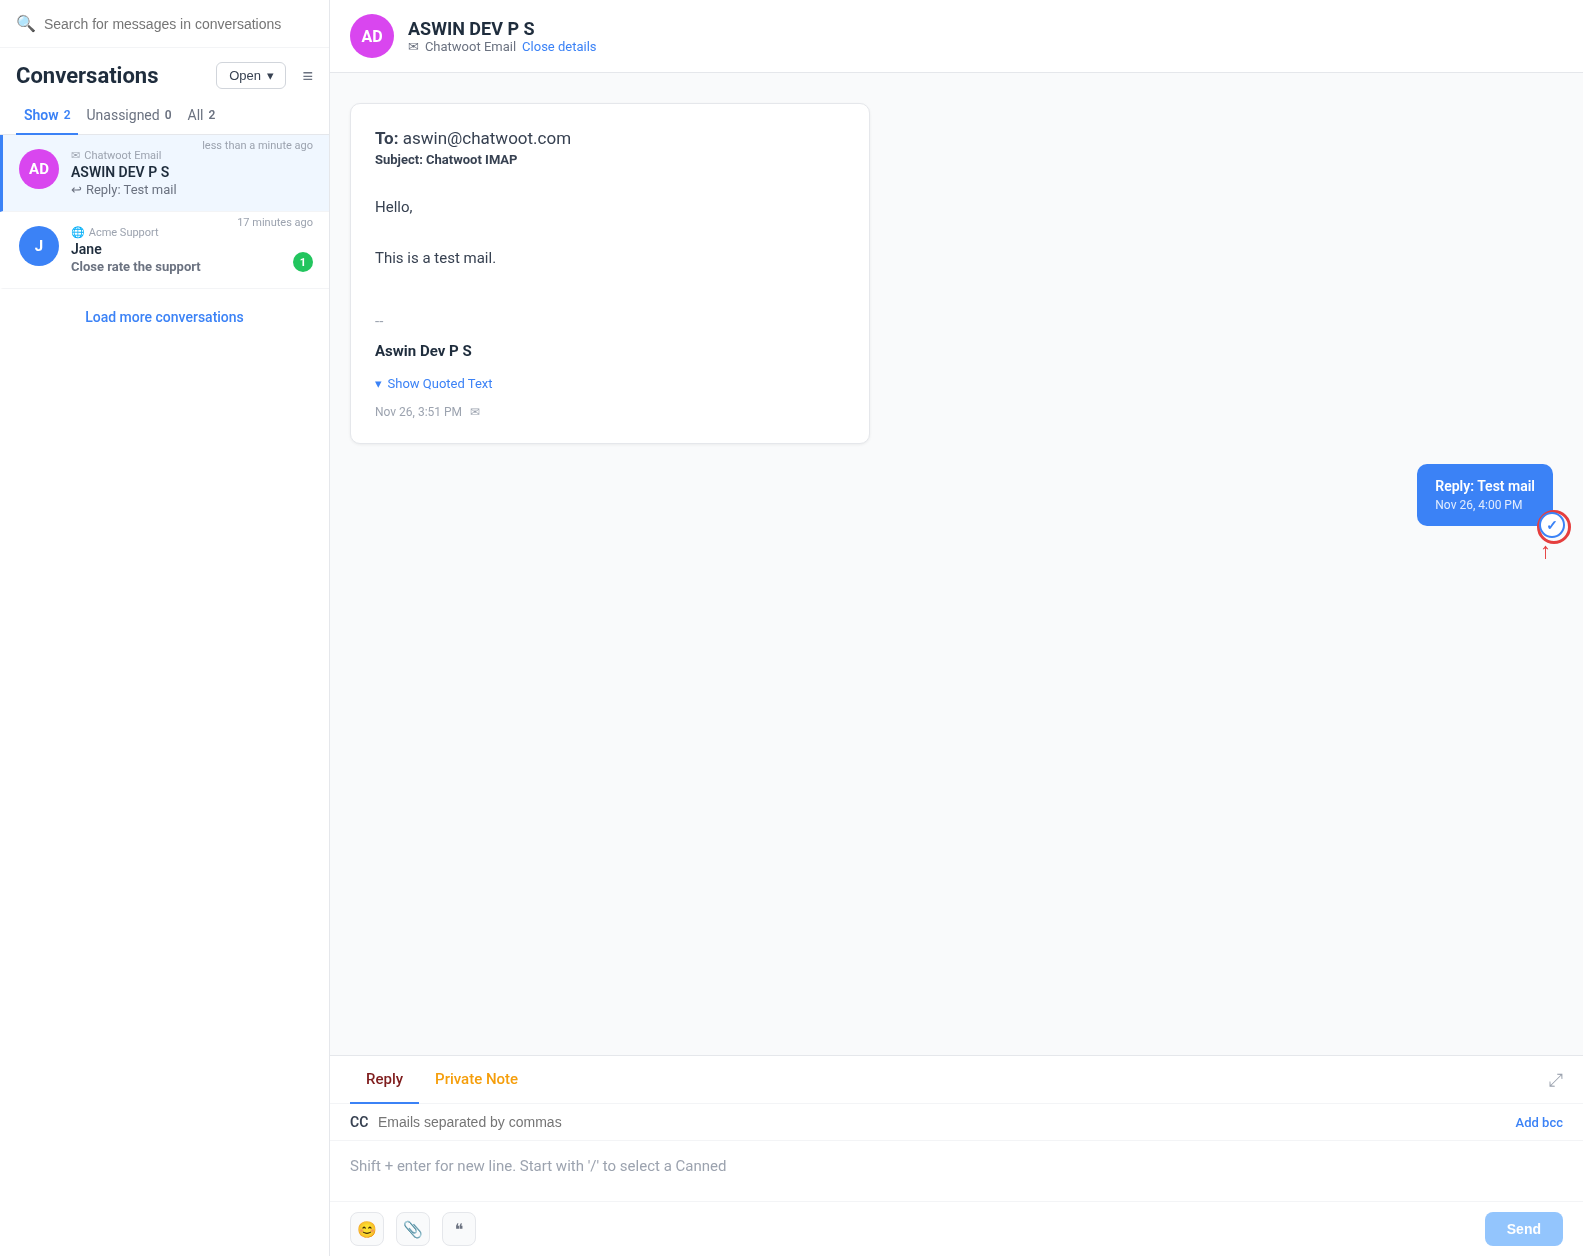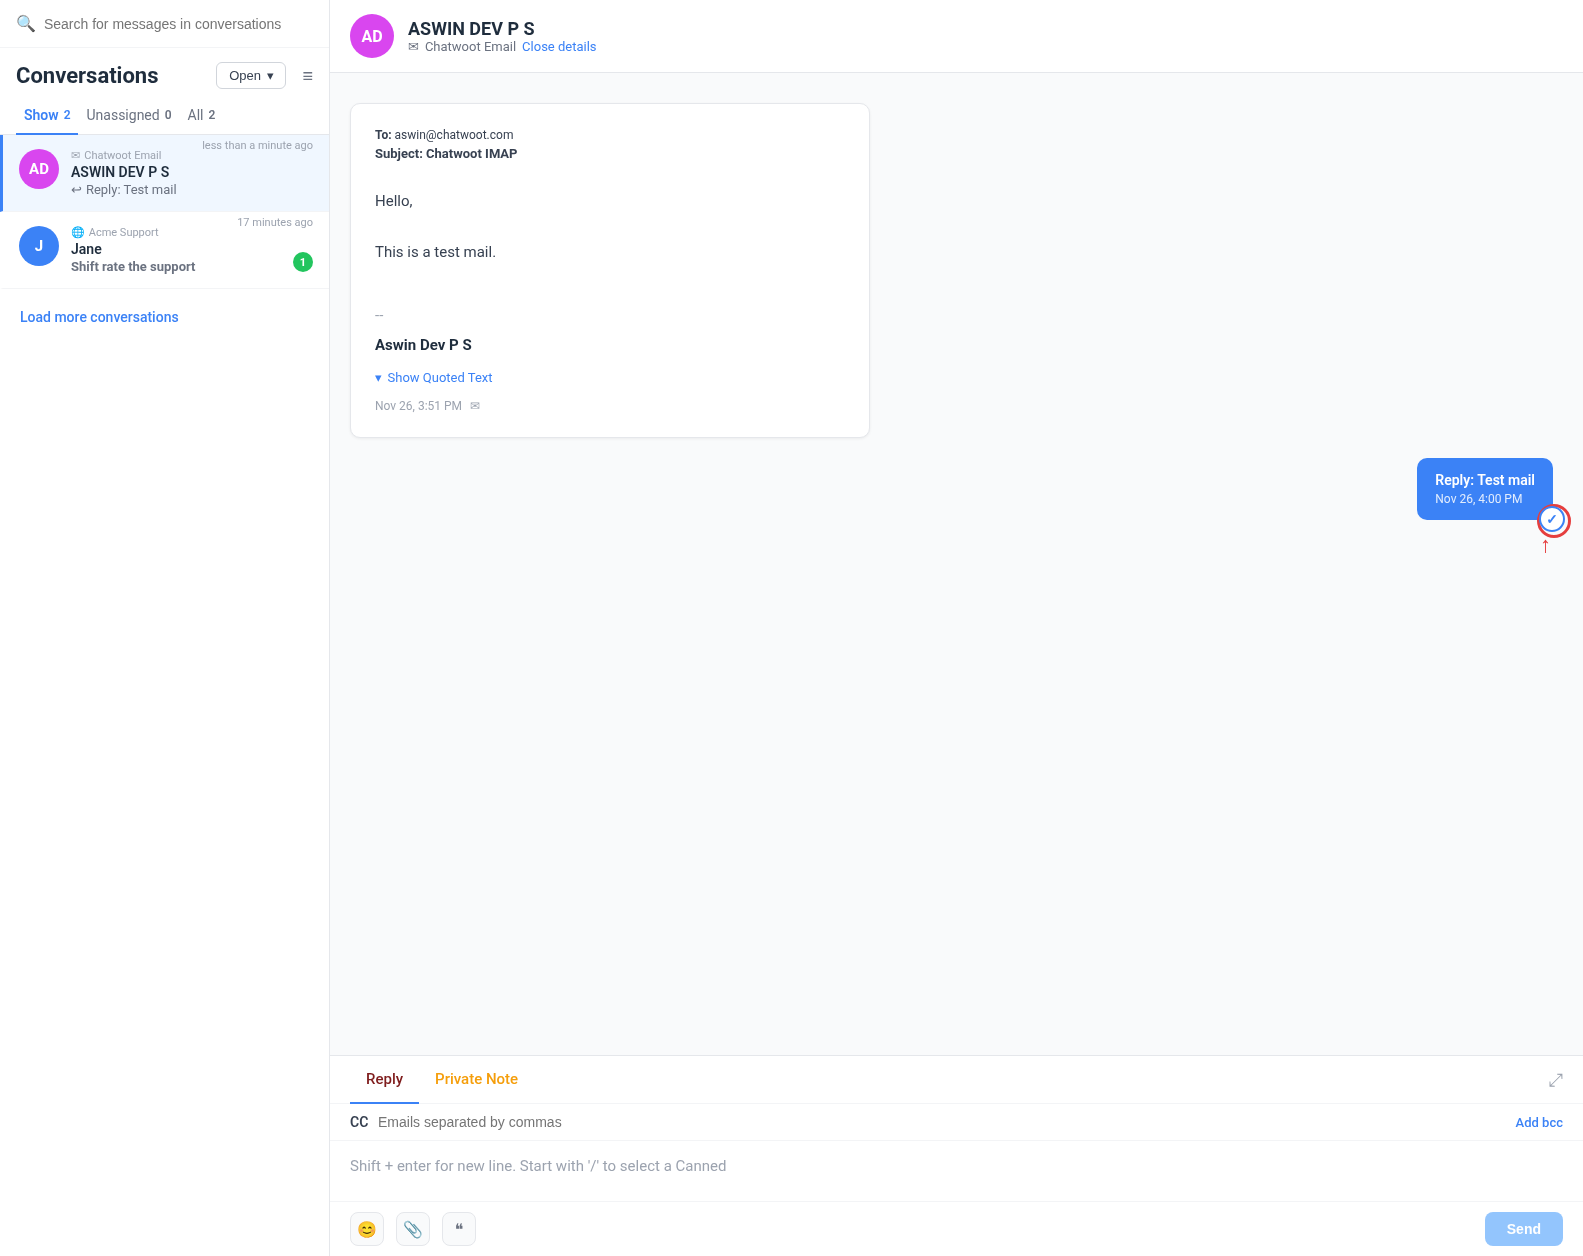--- a/index.html
+++ b/index.html
@@ -32,37 +32,37 @@
     .avatar-ad { background: #d946ef; }
     .avatar-j { background: #3b82f6; }
 
     .conv-content { flex: 1; min-width: 0; }
     .conv-source { font-size: 11px; color: #9ca3af; display: flex; align-items: center; gap: 4px; margin-bottom: 2px; }
     .conv-name { font-size: 14px; font-weight: 600; color: #1f2d3d; }
     .conv-preview { font-size: 13px; color: #6b7280; display: flex; align-items: center; gap: 4px; margin-top: 2px; }
     .conv-time { font-size: 11px; color: #9ca3af; position: absolute; right: 16px; top: 4px; }
     .unread-badge { position: absolute; right: 16px; bottom: 16px; width: 20px; height: 20px; background: #22c55e; border-radius: 50%; display: flex; align-items: center; justify-content: center; font-size: 11px; font-weight: 700; color: #fff; }
 
-    .load-more { padding: 20px; color: #3b82f6; font-size: 14px; font-weight: 500; cursor: pointer; }
+    .load-more { text-align: center; padding: 20px; color: #3b82f6; font-size: 14px; font-weight: 500; cursor: pointer; }
 
     
     .main { flex: 1; display: flex; flex-direction: column; background: #f9fafb; }
 
     .main-header { display: flex; align-items: center; gap: 14px; padding: 14px 20px; background: #fff; border-bottom: 1px solid #e5e7eb; }
     .main-header .avatar-lg { width: 44px; height: 44px; font-size: 16px; }
     .main-header-info { flex: 1; }
     .main-header-name { font-size: 18px; font-weight: 700; color: #1f2d3d; }
     .main-header-sub { font-size: 13px; color: #6b7280; display: flex; align-items: center; gap: 6px; }
     .main-header-sub a { color: #3b82f6; text-decoration: none; cursor: pointer; }
 
     .messages-area { flex: 1; overflow-y: auto; padding: 30px 20px 20px; display: flex; flex-direction: column; gap: 20px; }
 
     
     .email-card { background: #fff; border: 1px solid #e5e7eb; border-radius: 10px; padding: 24px; max-width: 520px; box-shadow: 0 1px 3px rgba(0,0,0,0.06); }
-    .email-to { font-size: 12px; color: #374151; margin-bottom: 4px; }
+    .email-to { font-size: 17px; color: #374151; margin-bottom: 4px; }
     .email-to span { font-weight: 400; }
     .email-subject { font-size: 13px; color: #374151; margin-bottom: 28px; }
     .email-subject span { font-weight: 700; }
     .email-body { font-size: 15px; color: #374151; line-height: 1.7; }
     .email-separator { color: #9ca3af; margin: 12px 0 4px; }
     .email-sender { font-weight: 700; font-size: 15px; color: #1f2d3d; margin-bottom: 12px; }
     .show-quoted { display: flex; align-items: center; gap: 6px; font-size: 13px; color: #3b82f6; cursor: pointer; margin-bottom: 14px; }
     .email-footer { font-size: 12px; color: #9ca3af; display: flex; align-items: center; gap: 8px; }
 
     
@@ -154,21 +154,21 @@
       <div class="avatar avatar-j">
         <span>J</span>
       </div>
       <div class="conv-content">
         <div class="conv-source">
           <span>🌐</span>
           <span>Acme Support</span>
         </div>
         <div class="conv-name">Jane</div>
         <div class="conv-preview">
-          <strong>Shift rate the support</strong>
+          <strong>Close rate the support</strong>
         </div>
       </div>
       <span class="conv-time">17 minutes ago</span>
       <div class="unread-badge">1</div>
     </div>
 
     <div class="load-more">Load more conversations</div>
   </div>
 </div>
 

